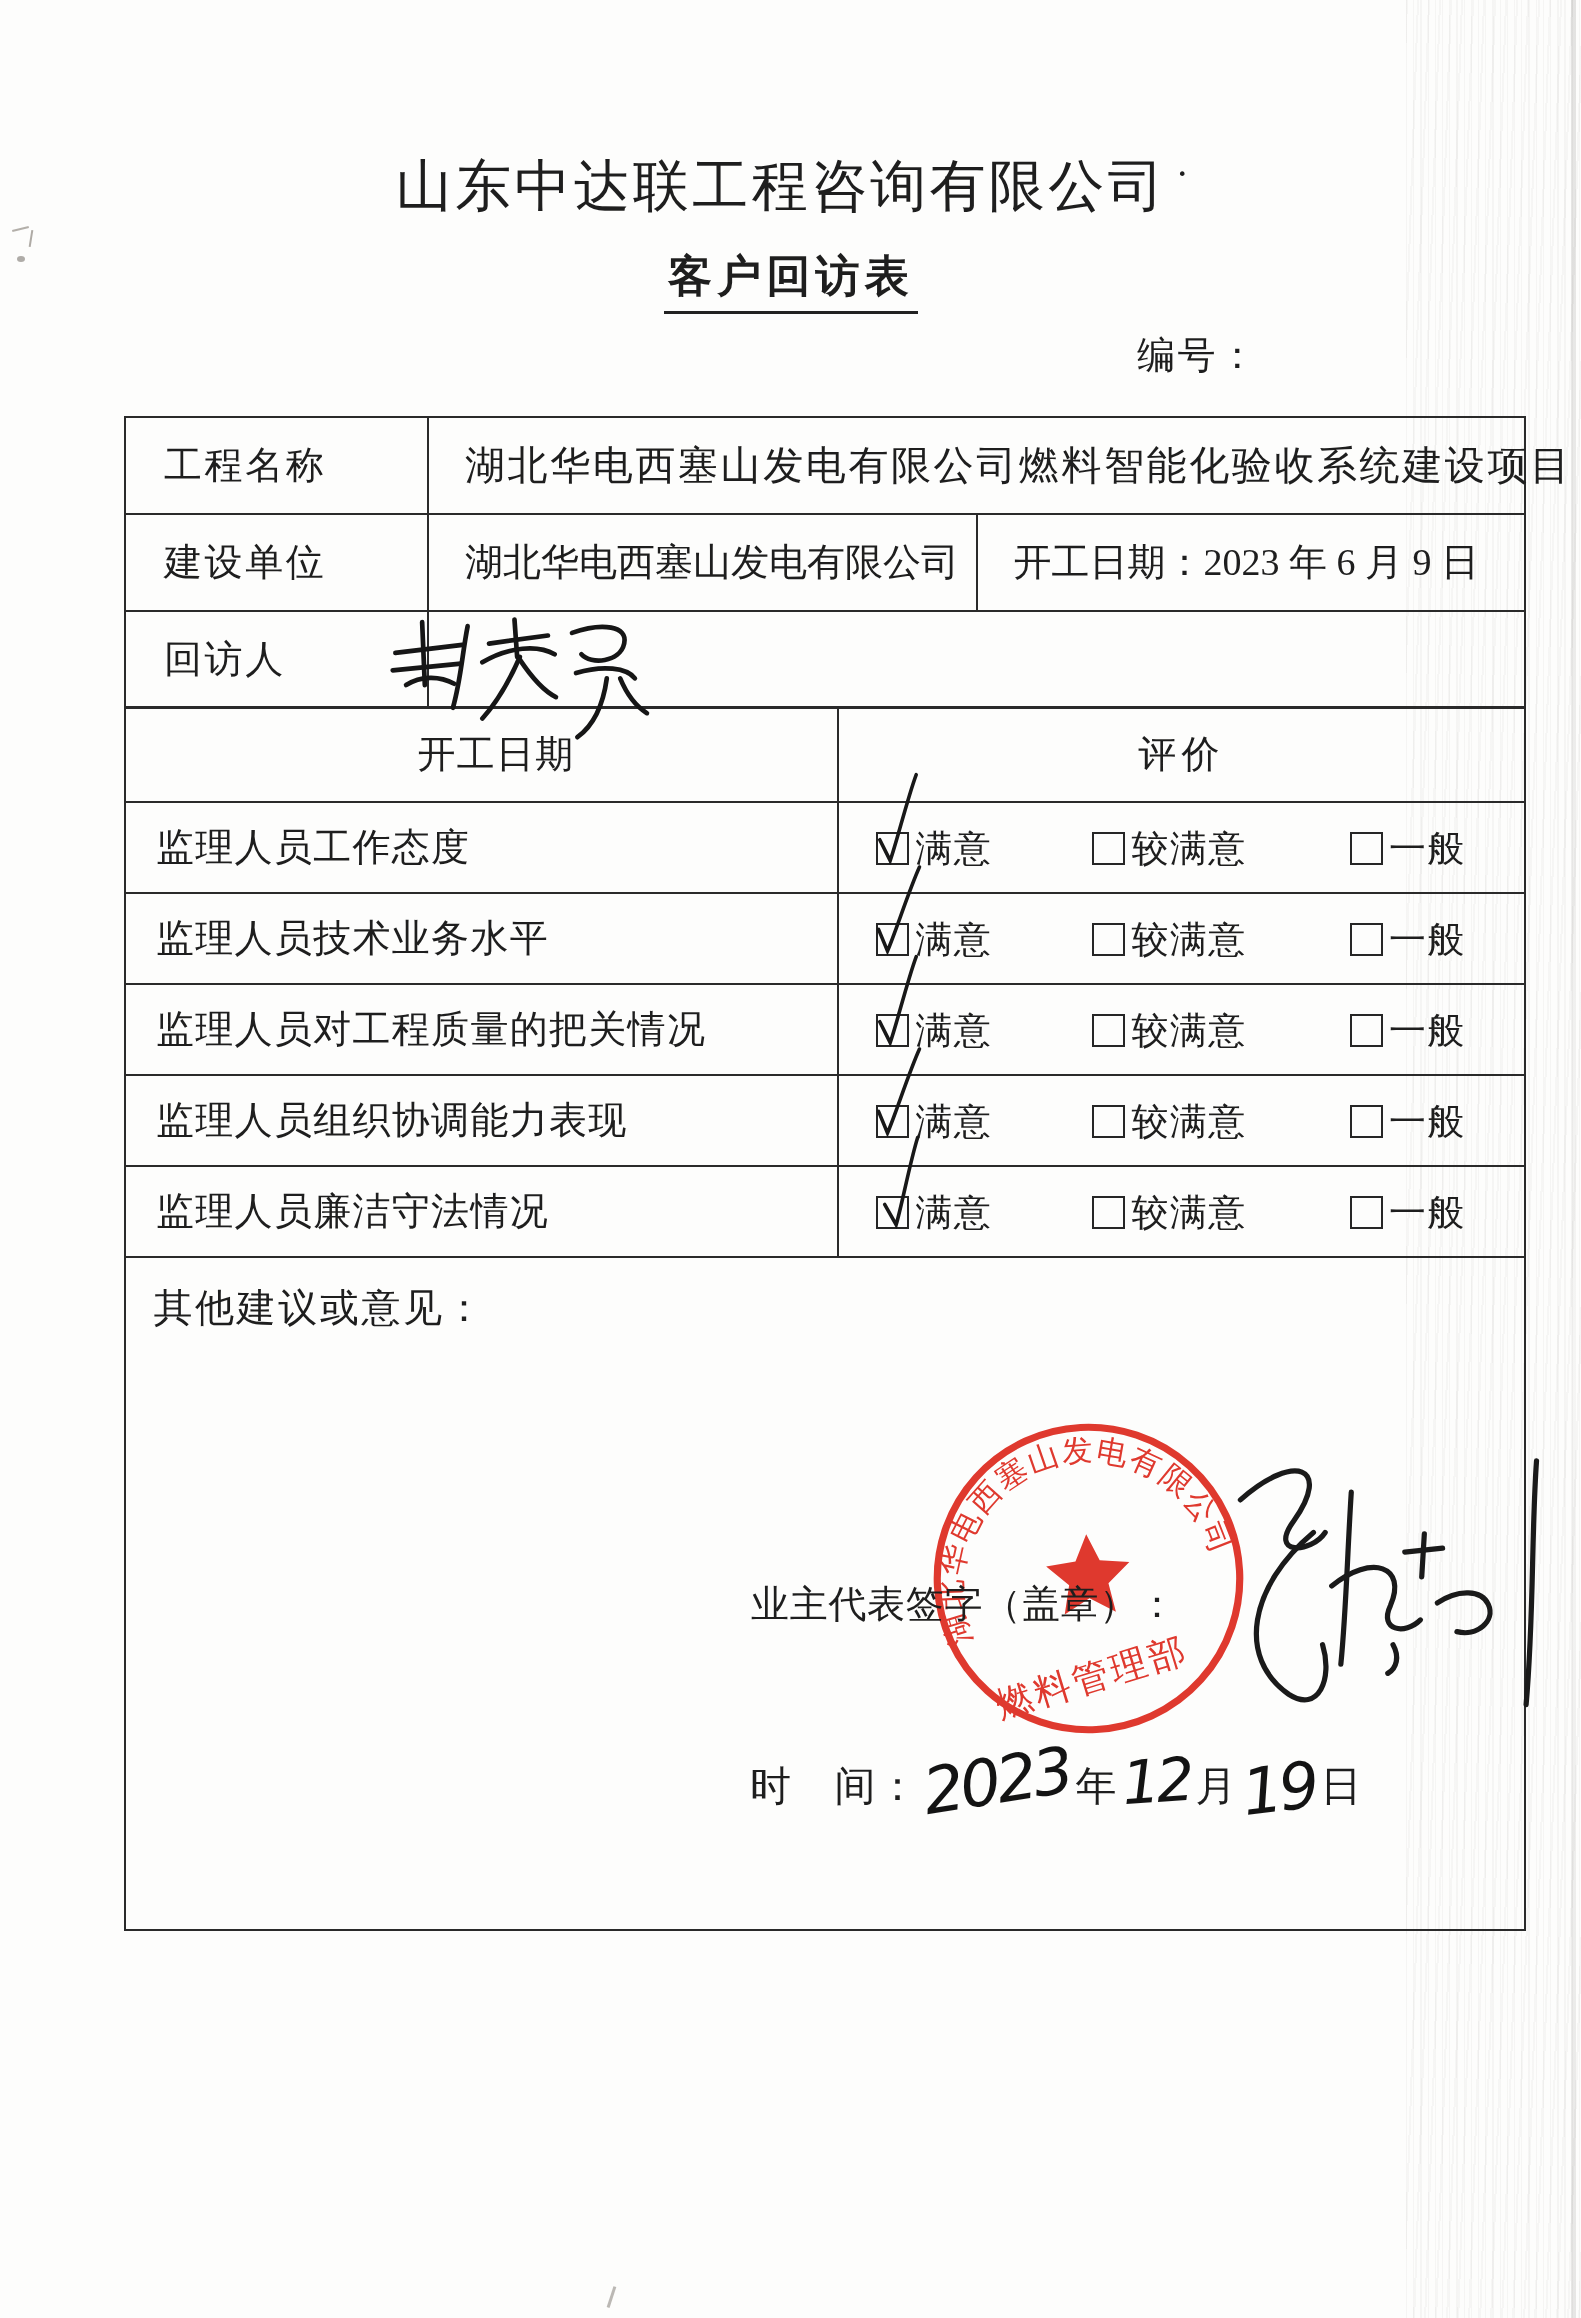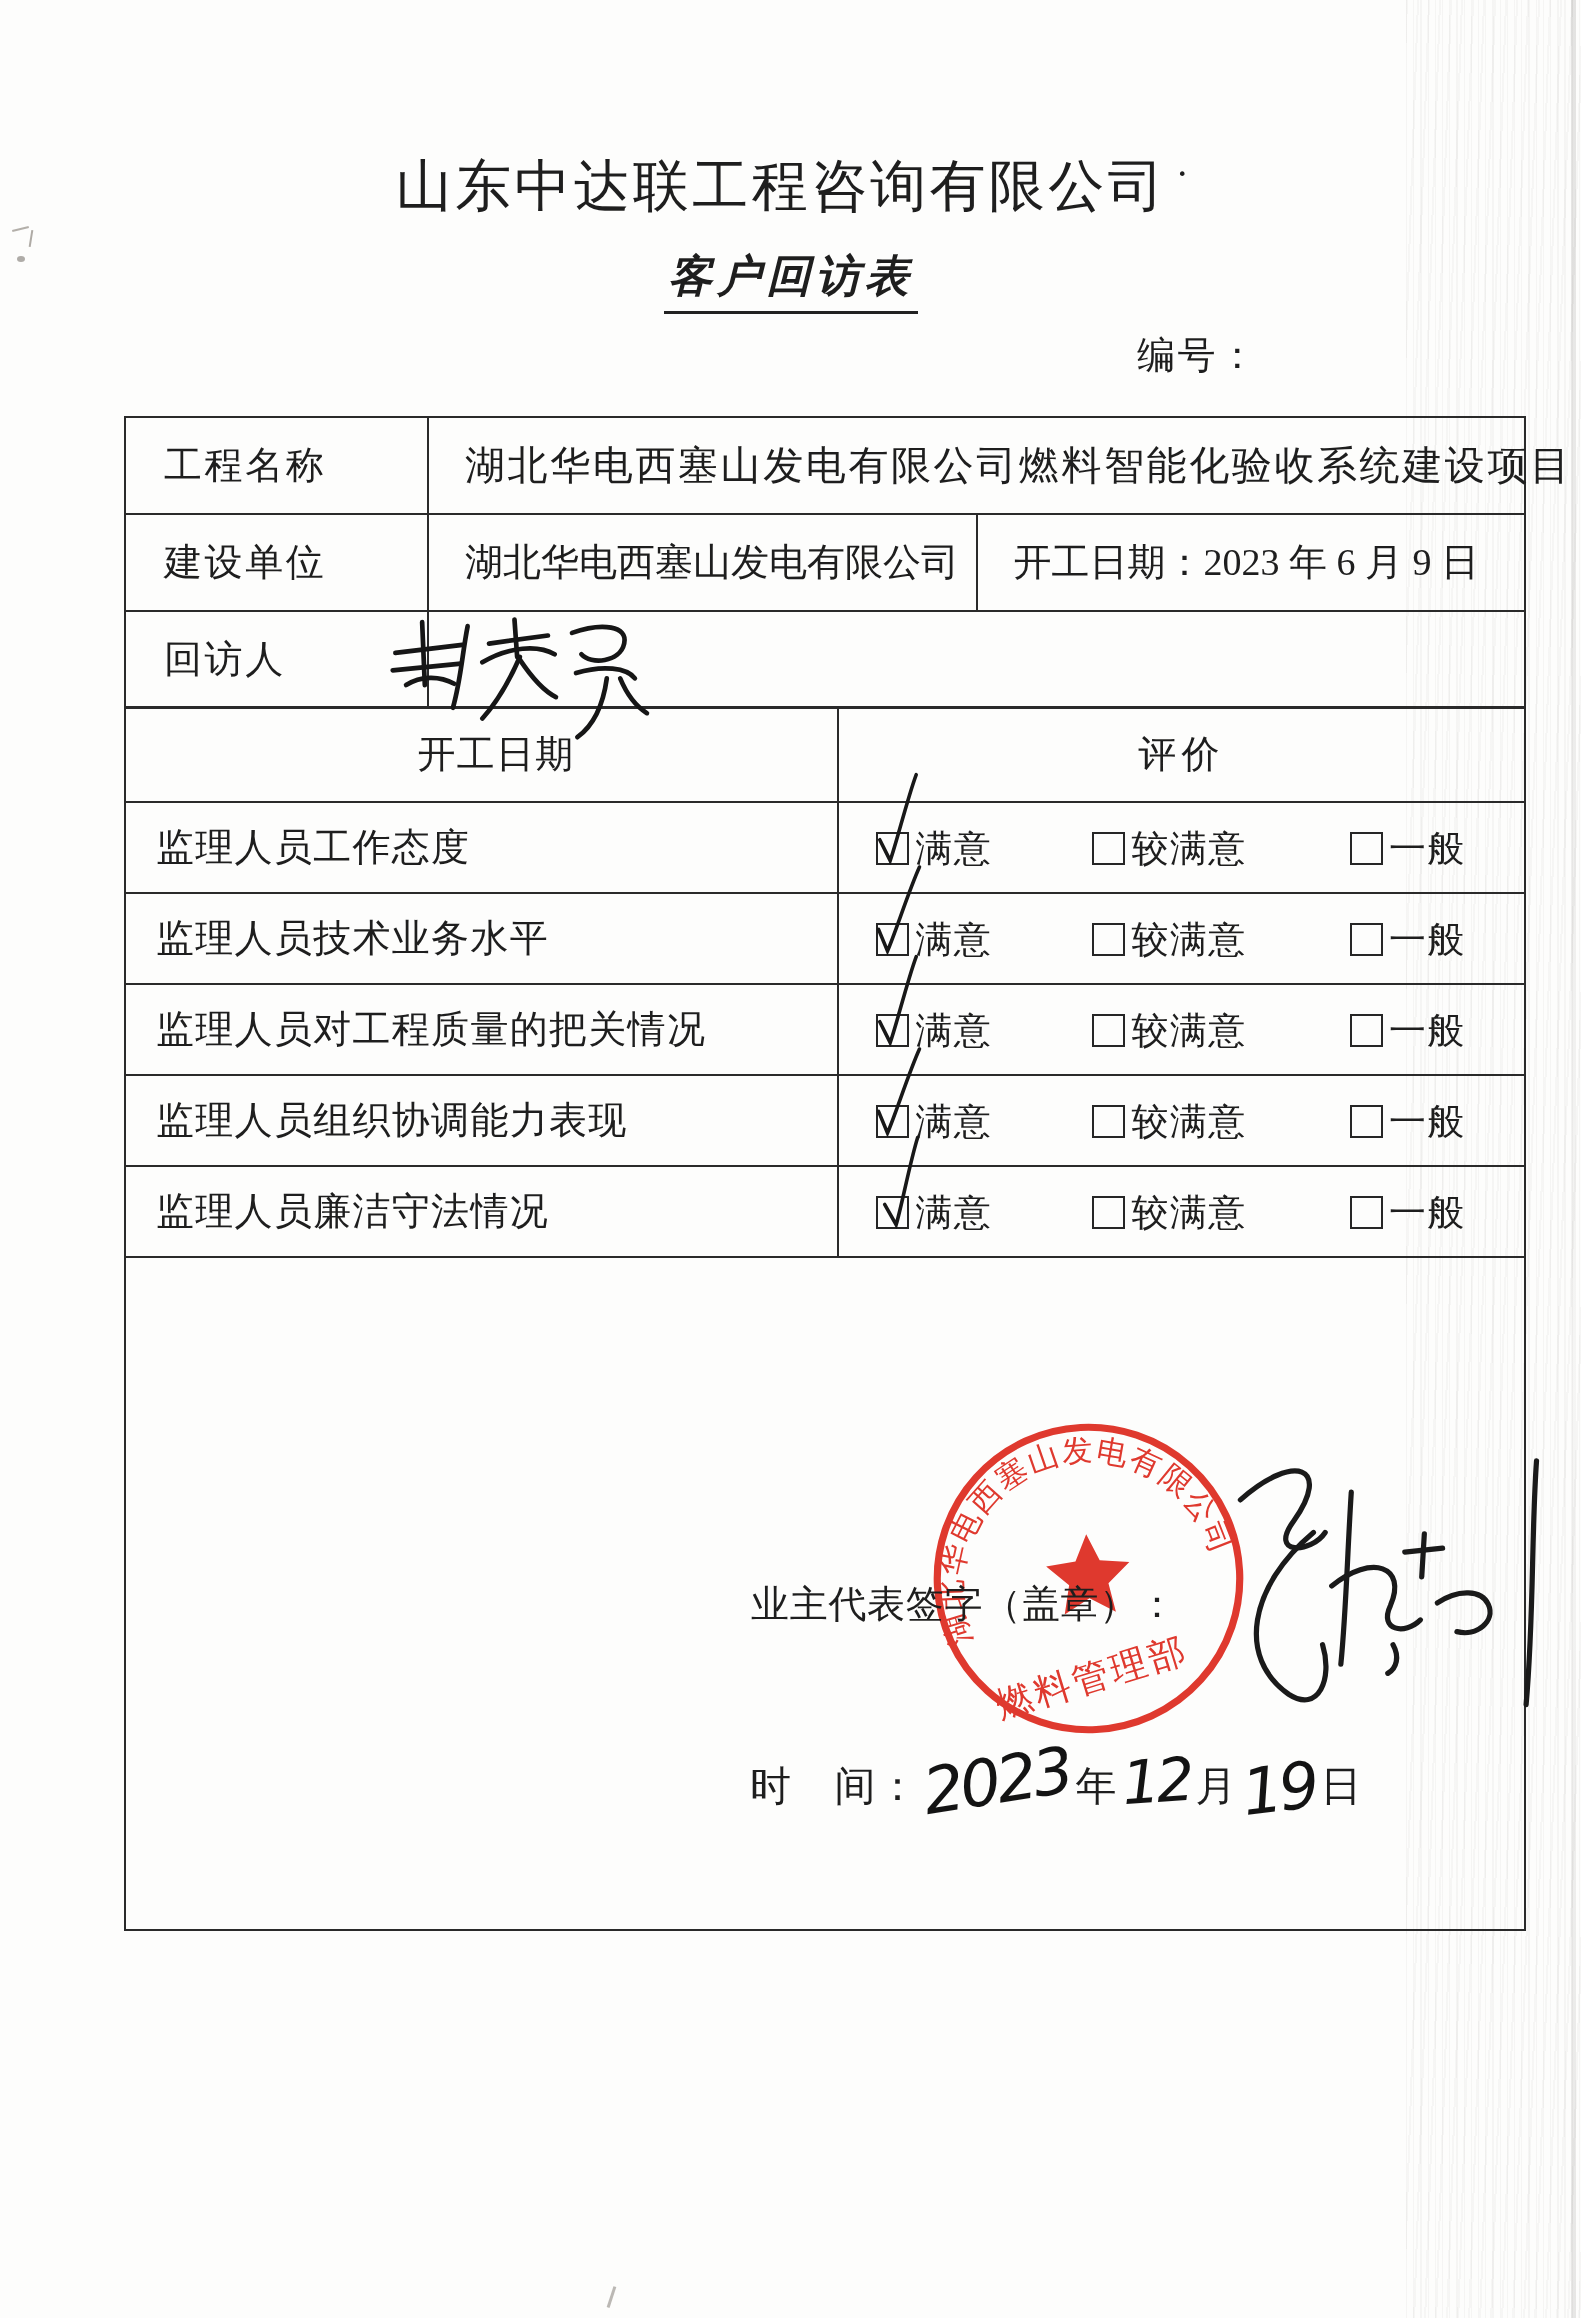--- a/index.html
+++ b/index.html
@@ -14,21 +14,21 @@
       background:linear-gradient(rgba(70,66,62,.14), rgba(70,66,62,.04) 60%, rgba(70,66,62,.12));}
   .artifact{position:absolute;pointer-events:none;}
   .m1{left:11.7px;top:228px;width:17px;height:2px;background:#9a948e;transform:rotate(-14deg);opacity:.75;}
   .m2{left:30px;top:230px;width:2px;height:17px;background:#8d8780;transform:rotate(9deg);opacity:.7;}
   .m3{left:17px;top:256px;width:7.8px;height:5.9px;background:#6f6a63;border-radius:50%;opacity:.55;}
   .m4{left:610px;top:2286px;width:2.6px;height:22px;background:#8f8a84;transform:rotate(18deg);opacity:.6;}
 
   .company-title{position:absolute;top:149px;left:3px;width:100%;text-align:center;
       font-size:56px;font-weight:400;letter-spacing:3.3px;white-space:nowrap;}
   .company-title .dot{font-size:39px;vertical-align:18.3px;margin-left:9.1px;}
-  .form-title-wrap{position:absolute;top:247px;left:0;width:100%;text-align:center;font-style:italic;}
+  .form-title-wrap{position:absolute;top:247px;left:0;width:100%;text-align:center;}
   .form-title{display:inline-block;font-size:44px;font-weight:700;letter-spacing:5.2px;
       border-bottom:3.3px solid #222;padding:0 3.9px 5.2px 3.9px;}
   .serial{position:absolute;left:1137px;top:330px;font-size:38px;letter-spacing:2.6px;}
 
   .form-body{position:absolute;left:124px;top:416px;width:1402px;}
   table.tbl{border-collapse:collapse;width:1402px;table-layout:fixed;}
   table.tbl + table.tbl, .comments{margin-top:-2.6px;}
   .tbl td{border:2.6px solid #2a2a2a;font-size:38px;vertical-align:middle;}
   .info td.lab{width:262px;padding-left:38px;letter-spacing:2.6px;}
   .info td{height:93px;}
@@ -214,20 +214,21 @@
                 <span class="olabel">较满意</span>
               </span><span class="opt">
                 <span class="box"></span>
                 <span class="olabel">一般</span>
               </span></td>
           </tr>
         </tbody>
     </table>
 
     <div class="comments">
+      <div class="comments-label">其他建议或意见：</div>
 
       <svg class="stamp" viewBox="0 0 520 520">
         <circle cx="260" cy="260" r="232" fill="none" stroke-width="11" stroke="#dc2418"></circle>
         <defs>
             <path id="arcT" d="M 78,348 A 196,196 0 1 1 442,348" fill="none"></path>
           </defs>
         <text font-size="47" letter-spacing="3" fill="#dc2418">
           <textPath href="#arcT" startOffset="2">湖北华电西塞山发电有限公司</textPath>
         </text>
         <polygon points="260,192 278.6,233 323.9,238.1 290.2,268.7 299.3,313.3 260,290.5 220.7,313.3 229.8,268.7 196.1,238.1 241.4,233" fill="#dc2418"></polygon>

